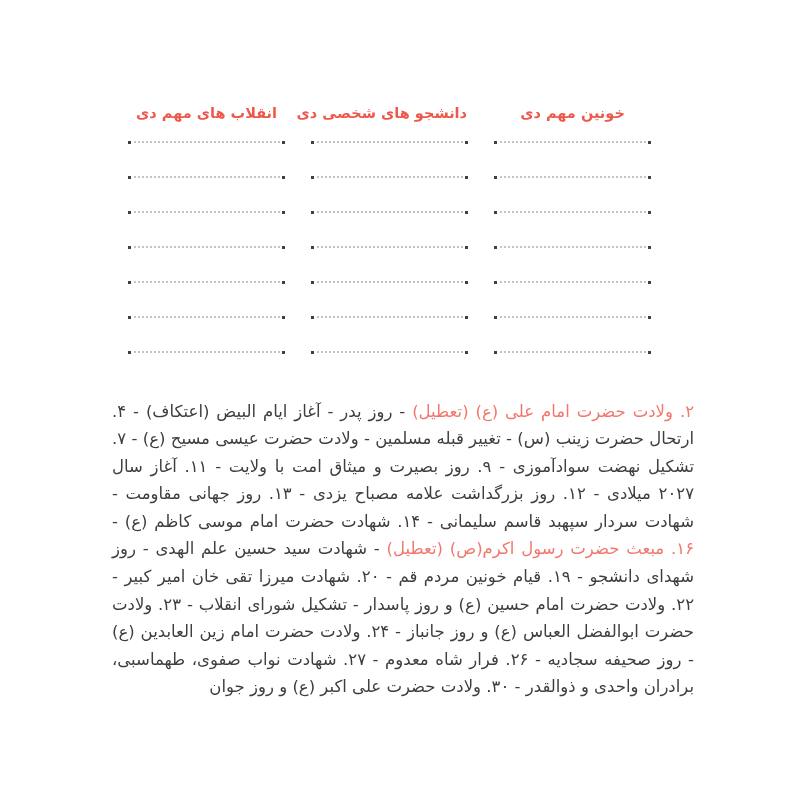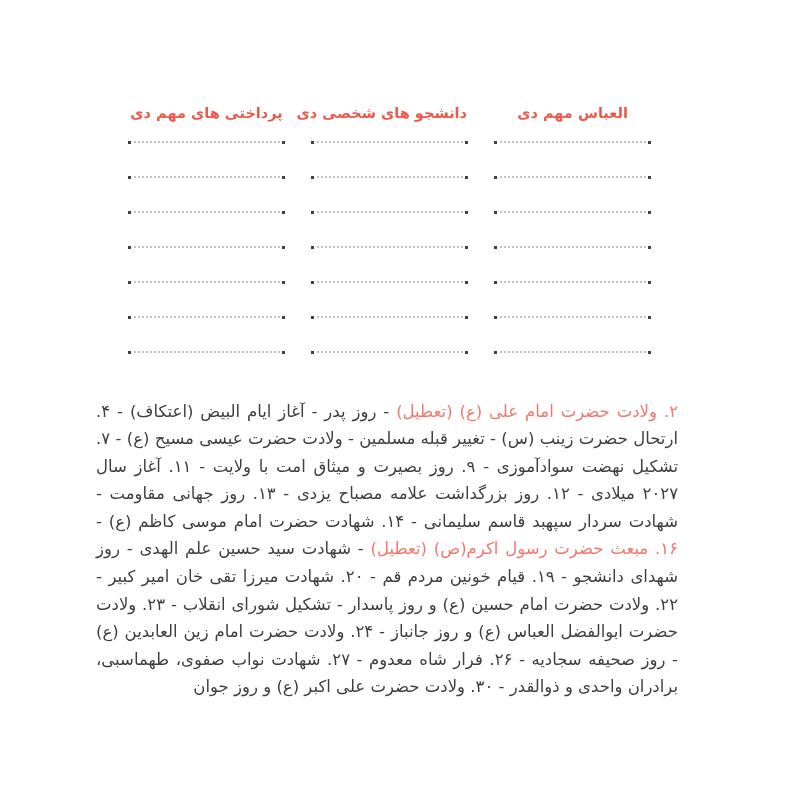--- a/index.html
+++ b/index.html
@@ -60,42 +60,42 @@
     height: 3px;
     background: #3f3f3f;
     top: -2.5px;
   }
   .dotline::before { right: -1px; }
   .dotline::after  { left: -1px; }
 
   
   .events {
     position: absolute;
-    left: 96px;
+    left: 112px;
     top: 381px;
     width: 582px;
     direction: rtl;
     text-align: justify;
     font-size: 16.5px;
     line-height: 27.6px;
     color: #3e3e3e;
   }
   .events .hl {
     color: #f1776c;
   }
 </style>
 </head>
 <body>
 
 <div class="page">
 
   <div class="board">
 
     <div class="column">
-      <div class="column-header">العباس مهم دی</div>
+      <div class="column-header">خونین مهم دی</div>
       <div class="lines">
         <div class="dotline"></div>
         <div class="dotline"></div>
         <div class="dotline"></div>
         <div class="dotline"></div>
         <div class="dotline"></div>
         <div class="dotline"></div>
         <div class="dotline"></div>
       </div>
     </div>
@@ -107,21 +107,21 @@
         <div class="dotline"></div>
         <div class="dotline"></div>
         <div class="dotline"></div>
         <div class="dotline"></div>
         <div class="dotline"></div>
         <div class="dotline"></div>
       </div>
     </div>
 
     <div class="column">
-      <div class="column-header">پرداختی های مهم دی</div>
+      <div class="column-header">انقلاب های مهم دی</div>
       <div class="lines">
         <div class="dotline"></div>
         <div class="dotline"></div>
         <div class="dotline"></div>
         <div class="dotline"></div>
         <div class="dotline"></div>
         <div class="dotline"></div>
         <div class="dotline"></div>
       </div>
     </div>

